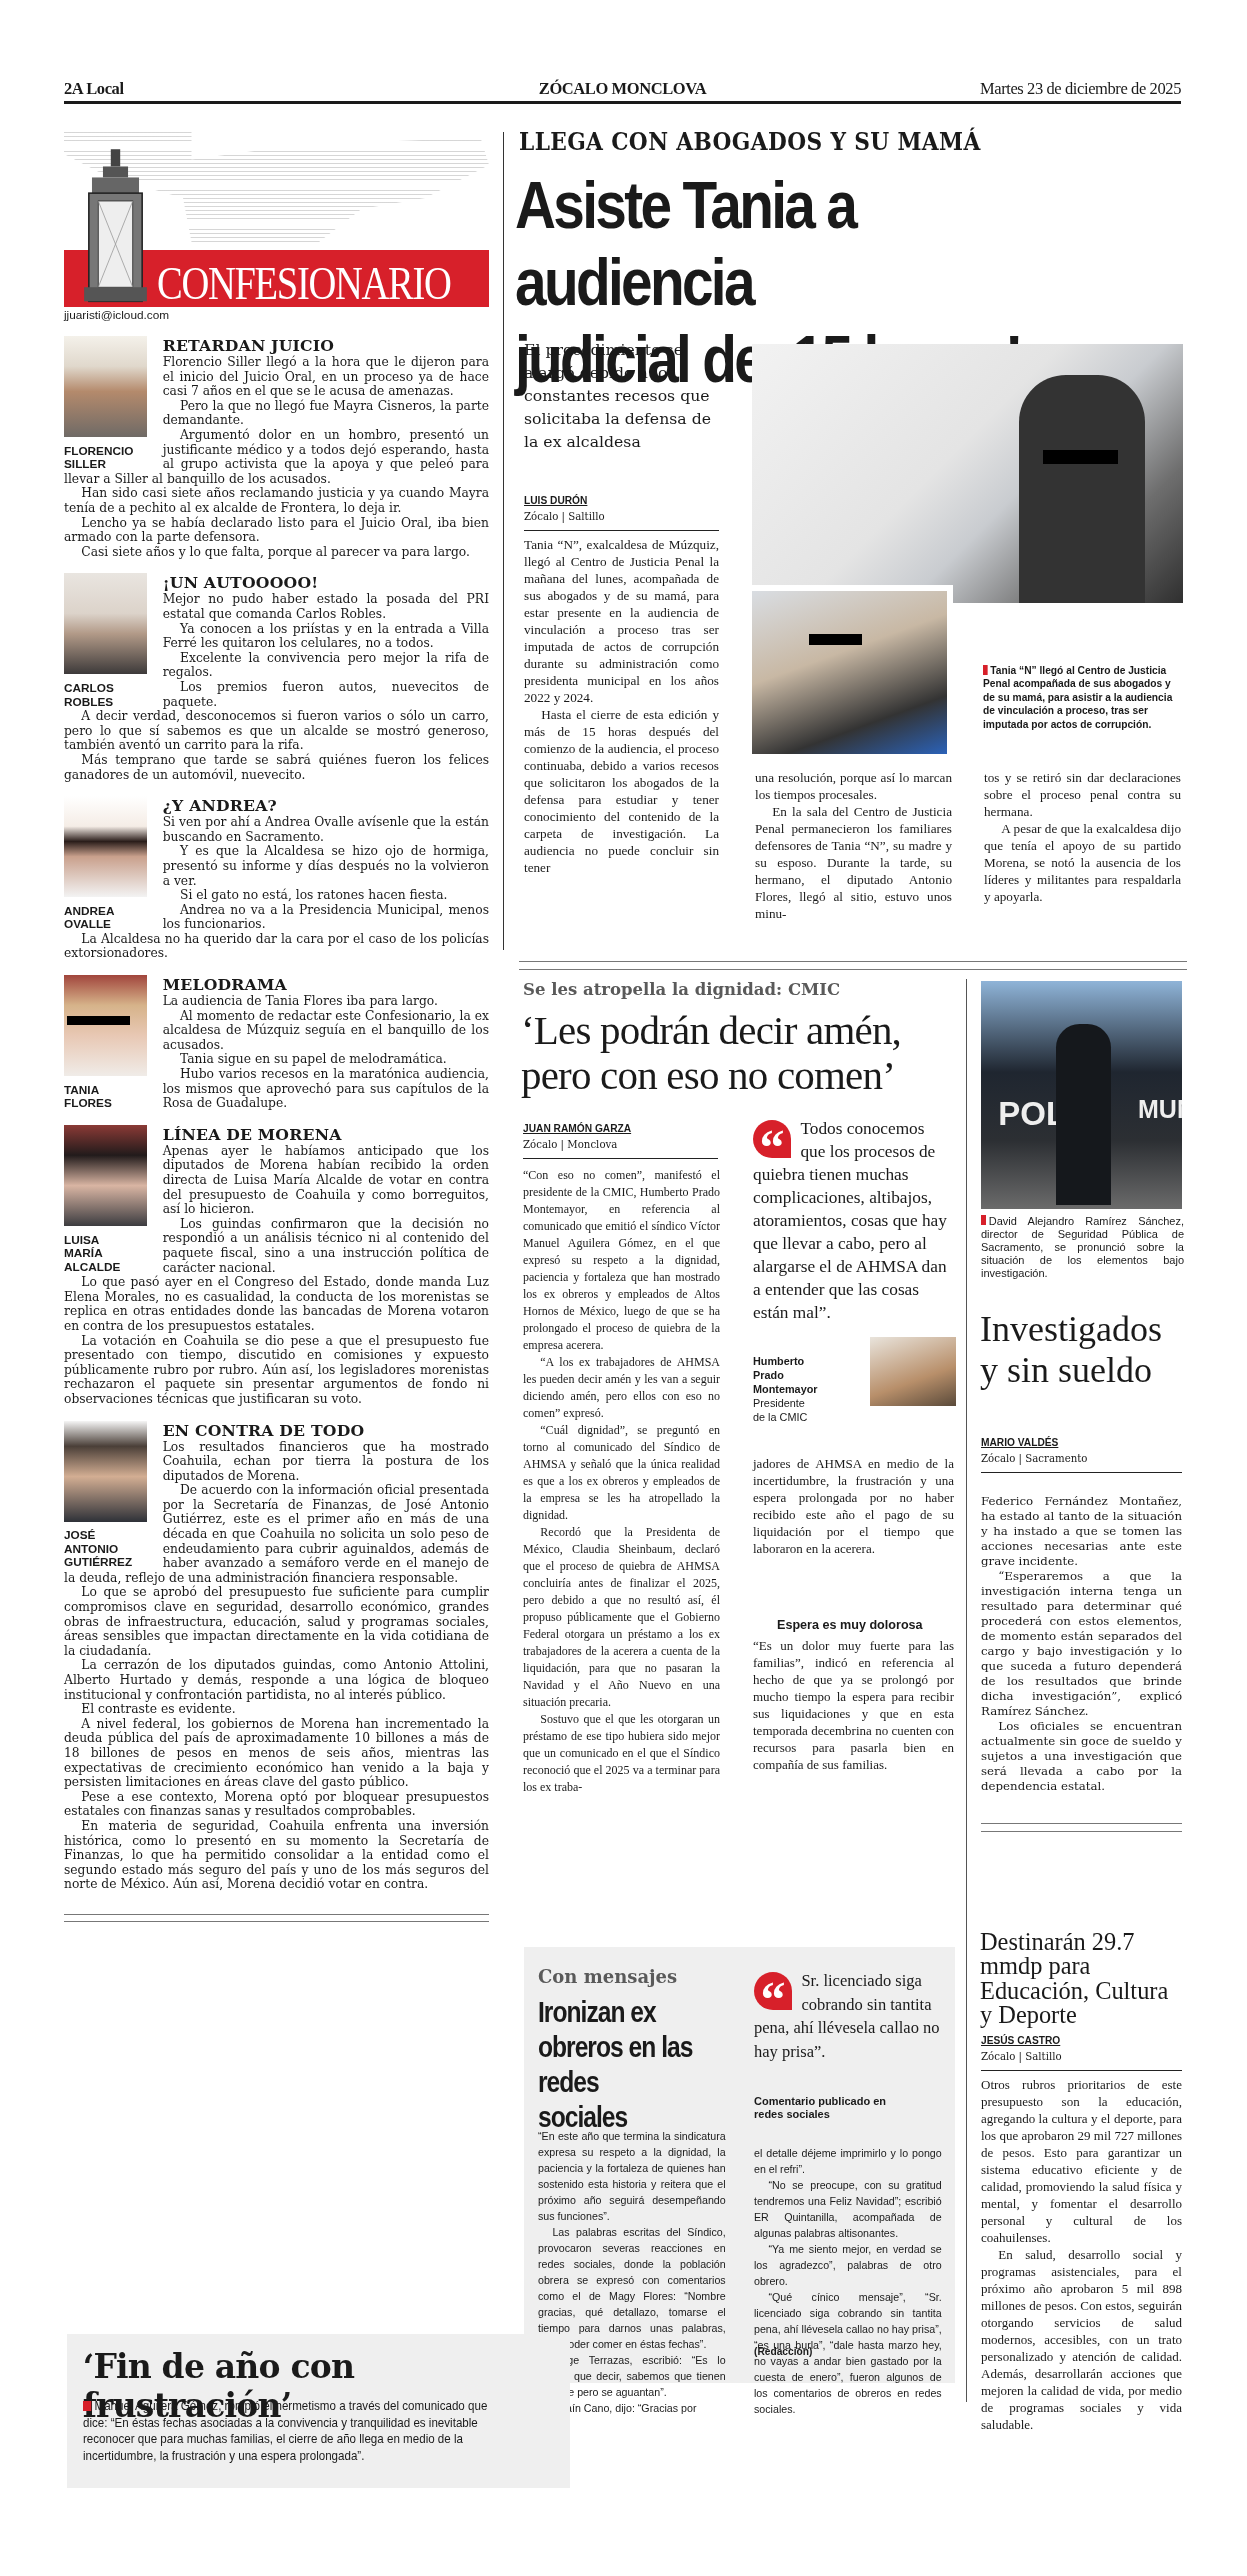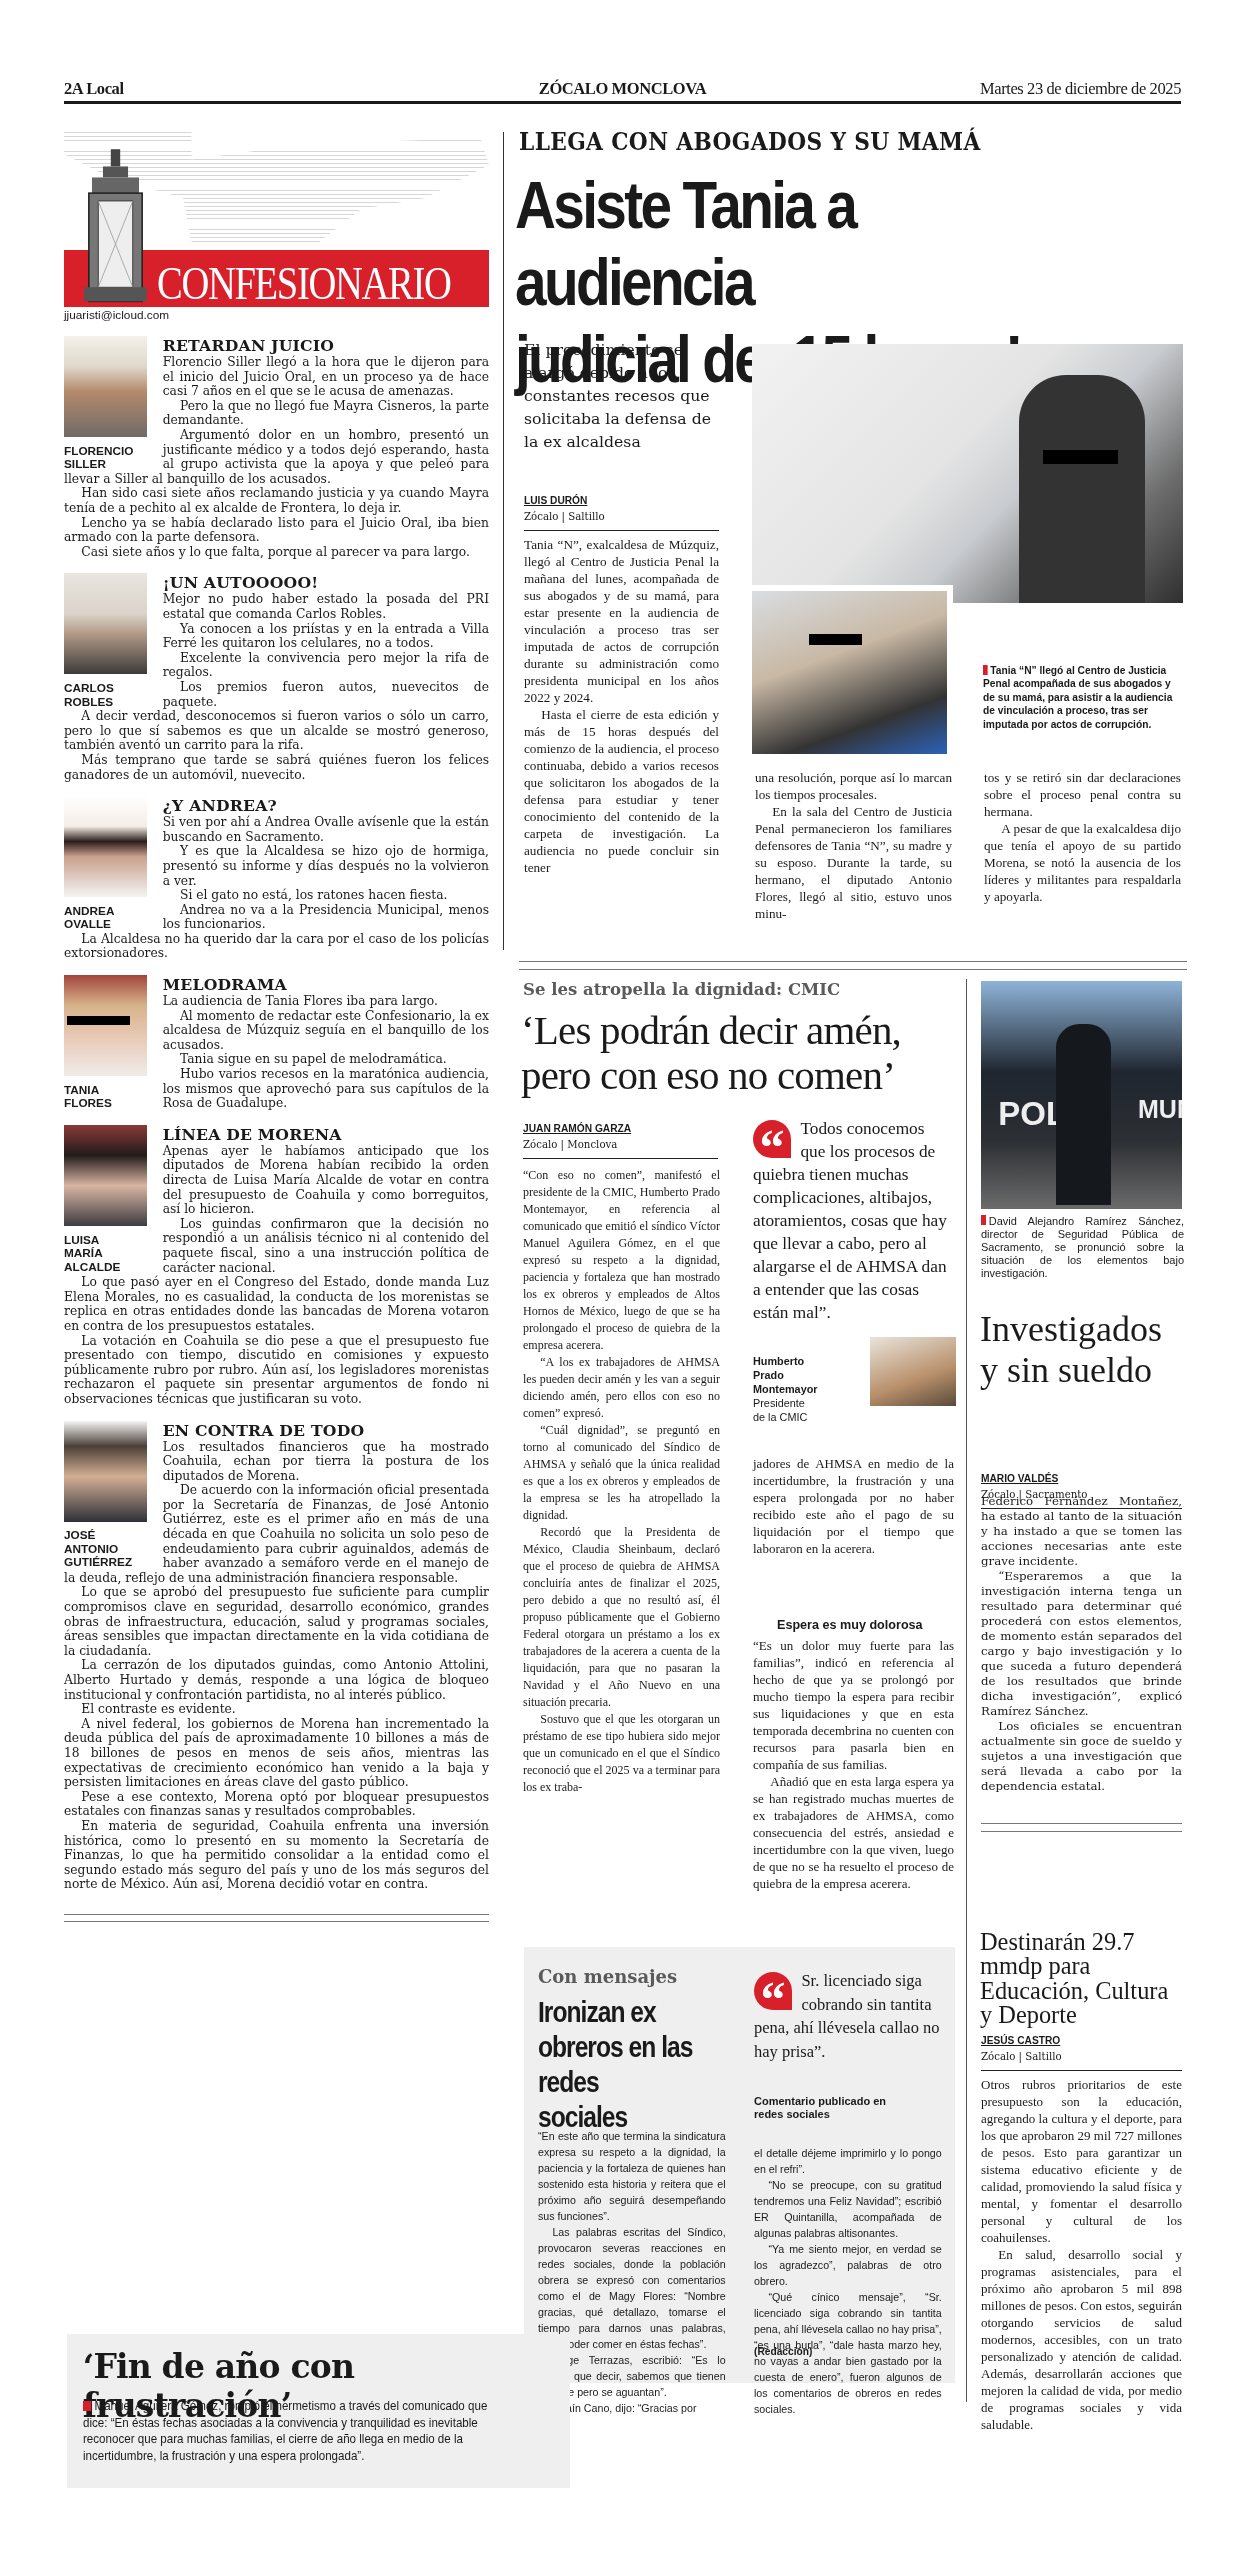--- a/index.html
+++ b/index.html
@@ -289,21 +289,20 @@
   <div style="font-weight:normal;">de la CMIC</div>
 </div>
 <div class="abs" style="left:870px; top:1337px; width:86px; height:69px; background:linear-gradient(160deg,#e9e4dc,#b88f6a 60%,#5a4a3a);"></div>
 
 <div class="abs body" style="left:753px; top:1455px; width:201px; font-size:13px; line-height:17px;" id="cmic-col2">
     <p class="first" style="text-indent: 0px;">jadores de AHMSA en medio de la incertidumbre, la frustración y una espera prolongada por no haber recibido este año el pago de su liquidación por el tiempo que laboraron en la acerera.</p>
   </div>
 <div class="abs sans" style="left:753px; top:1618px; font-weight:bold; font-size:12.6px;padding-left:24px;">Espera es muy dolorosa</div>
 <div class="abs body" style="left:753px; top:1637px; width:201px; font-size:13px; line-height:17px;" id="cmic-col2b">
     <p class="first">“Es un dolor muy fuerte para las familias”, indicó en referencia al hecho de que ya se prolongó por mucho tiempo la espera para recibir sus liquidaciones y que en esta temporada decembrina no cuenten con recursos para pasarla bien en compañía de sus familias.</p>
-    <p>Añadió que en esta larga espera ya se han registrado muchas muertes de ex trabajadores de AHMSA, como consecuencia del estrés, ansiedad e incertidumbre con la que viven, luego de que no se ha resuelto el proceso de quiebra de la empresa acerera.</p>
   </div>
 
 <div class="abs gray-box" style="left:524px; top:1947px; width:431px; height:436px;">
   <div class="abs sec-kicker" style="left:14px; top:19px; font-size:18px;">Con mensajes</div>
   <div class="abs sans" style="left:14px; top:47px; width:189px; font-weight:bold; font-size:30px; line-height:35px; letter-spacing:-1.2px; transform:scaleX(.82); transform-origin:left;">Ironizan ex obreros en las redes sociales</div>
   <div class="abs cond-body" style="left:14px; top:181px; width:204px;" id="redes-col1">
       <p class="first">“En este año que termina la sindicatura expresa su respeto a la dignidad, la paciencia y la fortaleza de quienes han sostenido esta historia y reitera que el próximo año seguirá desempeñando sus funciones”.</p>
       <p>Las palabras escritas del Síndico, provocaron severas reacciones en redes sociales, donde la población obrera se expresó con comentarios como el de Magy Flores: “Nombre gracias, qué detallazo, tomarse el tiempo para darnos unas palabras, para poder comer en éstas fechas”.</p>
       <p>Jorge Terrazas, escribió: “Es lo mismo que decir, sabemos que tienen hambre pero se aguantan”.</p>
       <p>Efraín Cano, dijo: “Gracias por</p>
@@ -337,21 +336,21 @@
   <div class="abs sans" style="left:157px; top:114px; font-weight:bold; font-size:25px; color:#eee;">MUN</div>
   <div class="abs" style="left:75px; top:43px; width:55px; height:181px; background:#15181c; border-radius:23.6px 23.6px 0 0;"></div>
 </div>
 <div class="abs sans" style="left:981px; top:1215px; width:203px; font-size:11px; line-height:13px; text-align:justify;">
   <span class="sq" style="display:inline-block;width:4.7px;height:10.2px;background:#d7202a;margin-right:3.1px;"></span><span>David Alejandro Ramírez Sánchez, director de Seguridad Pública de Sacramento, se pronunció sobre la situación de los elementos bajo investigación.</span>
 </div>
 <div class="abs sec-head" style="left:980px; top:1309px; font-size:36px; line-height:41px;">
   <div>Investigados</div>
   <div>y sin sueldo</div>
 </div>
-<div class="abs" style="left:981px; top:1437px; width:201px;margin-top:36px;">
+<div class="abs" style="left:981px; top:1437px; width:201px;">
   <div class="byline">MARIO VALDÉS</div>
   <div class="dateline">Zócalo | Sacramento</div>
   <div class="byrule"></div>
 </div>
 <div class="abs body" style="left:981px; top:1494px; width:201px; font-family:'DejaVu Serif',serif; font-size:11.8px; line-height:15px;" id="police-body">
     <p class="first">Federico Fernández Montañez, ha estado al tanto de la situación y ha instado a que se tomen las acciones necesarias ante este grave incidente.</p>
     <p>“Esperaremos a que la investigación interna tenga un resultado para determinar qué procederá con estos elementos, de momento están separados del cargo y bajo investigación y lo que suceda a futuro dependerá de los resultados que brinde dicha investigación”, explicó Ramírez Sánchez.</p>
     <p>Los oficiales se encuentran actualmente sin goce de sueldo y sujetos a una investigación que será llevada a cabo por la dependencia estatal.</p>
   </div>
 <div class="abs" style="left:981px; top:1823px; width:201px; border-top:1.6px solid #777;"></div>

